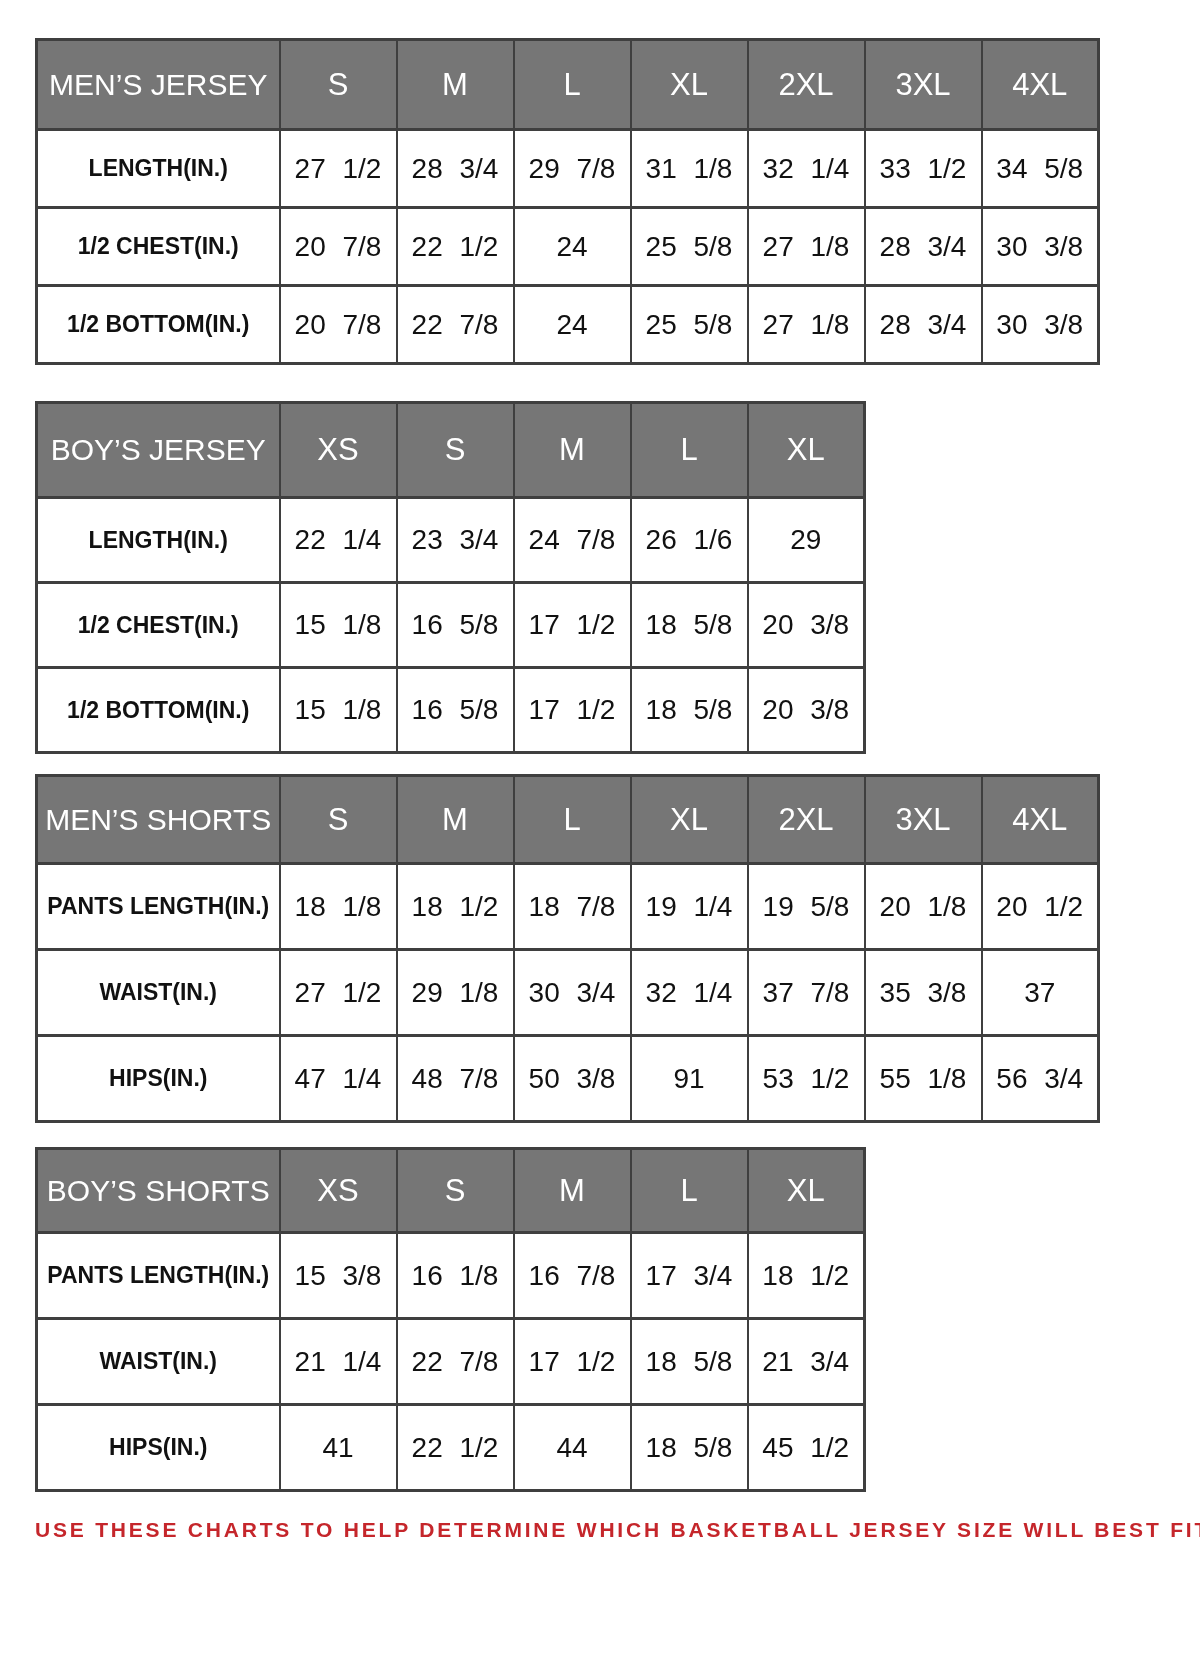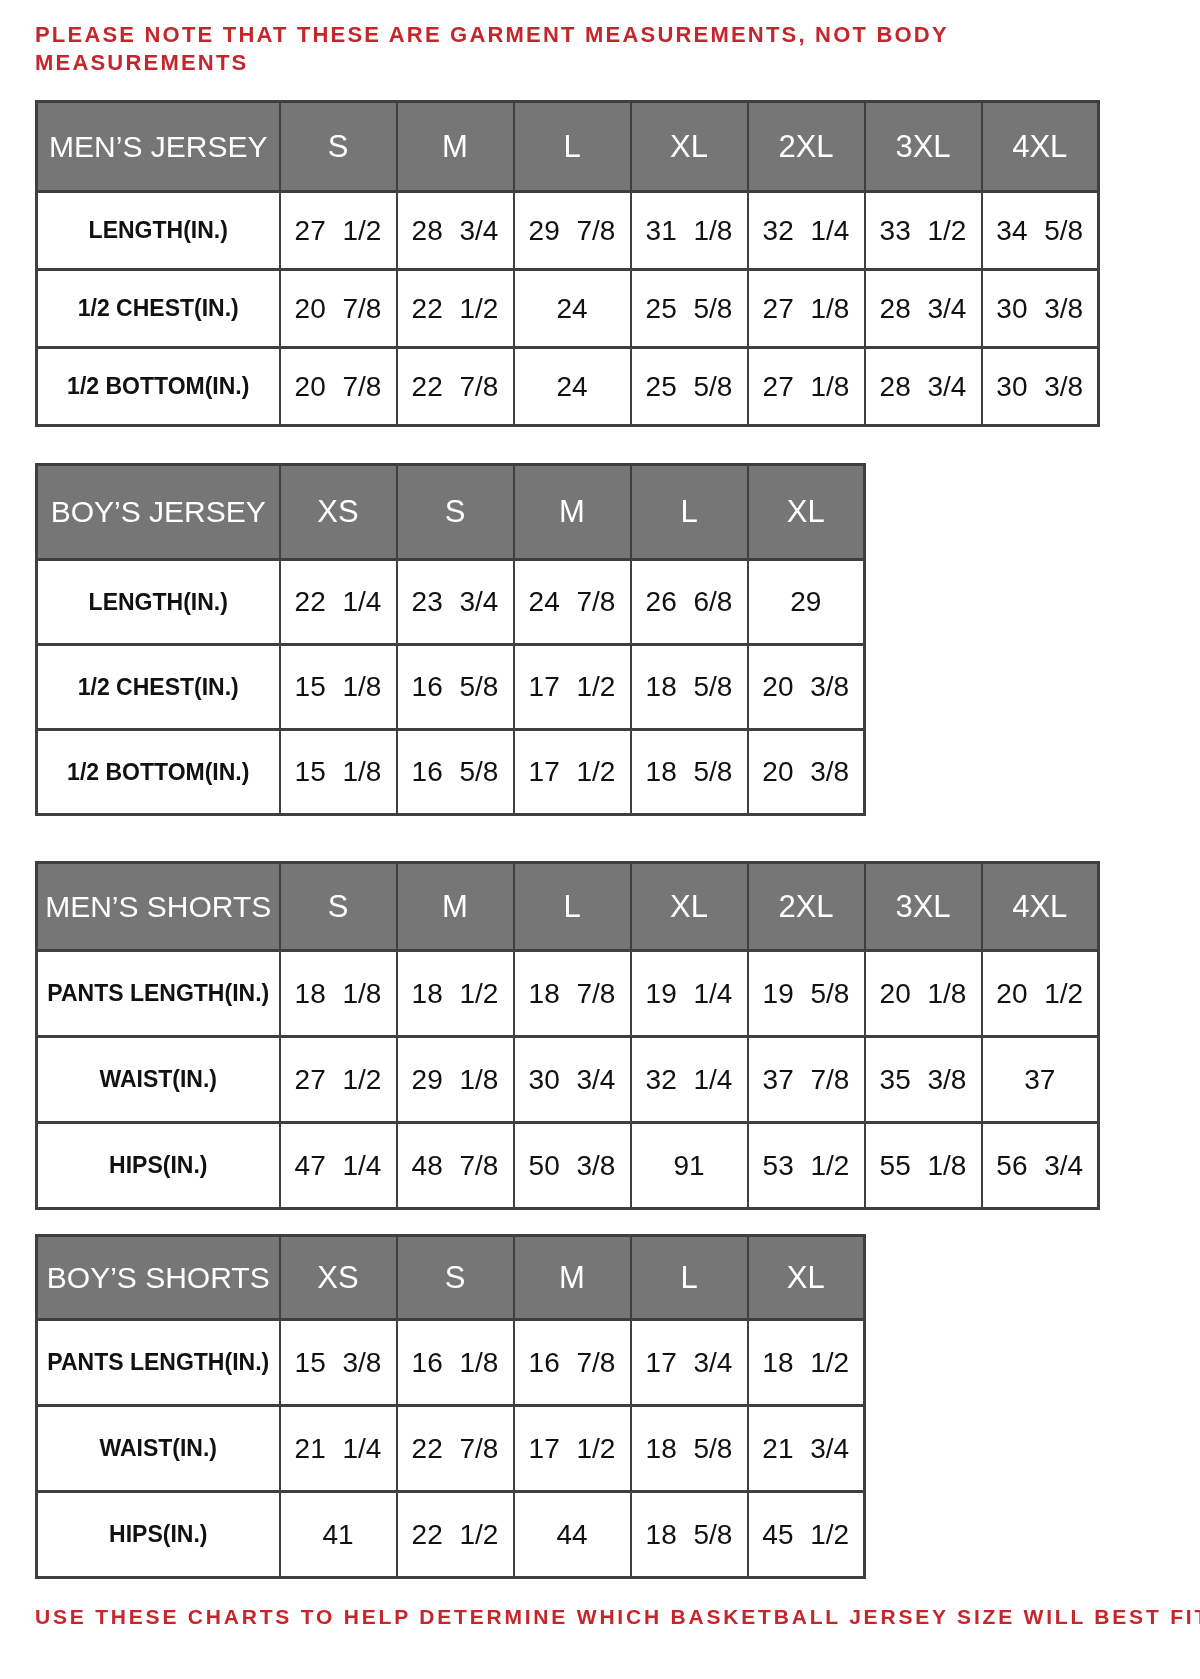--- a/index.html
+++ b/index.html
@@ -75,28 +75,27 @@
   }
   tbody td.val{
     font-size:28px;
     font-weight:normal;
     word-spacing:9px;
   }
   tbody tr{border-top:3px solid var(--border);}
   
   #t0{margin-top:24px;padding-left:19px;} #t0 thead tr{height:90px;} #t0 tbody tr{height:78px;}
   #t1{margin-top:36px;} #t1 thead tr{height:95px;} #t1 tbody tr{height:85px;}
-  #t2{margin-top:45px;} #t2 thead tr{height:88px;} #t2 tbody tr{height:86px;}
+  #t2{margin-top:20px;} #t2 thead tr{height:88px;} #t2 tbody tr{height:86px;}
   #t3{margin-top:24px;} #t3 thead tr{height:84px;} #t3 tbody tr{height:86px;}
 </style>
 </head>
 <body>
 
 <div>
-  <p class="note">PLEASE NOTE THAT THESE ARE GARMENT MEASUREMENTS, NOT BODY MEASUREMENTS</p>
   <div id="tables">
       <table id="t0">
         <colgroup>
           <col class="labelcol">
           <col class="sizecol">
           <col class="sizecol">
           <col class="sizecol">
           <col class="sizecol">
           <col class="sizecol">
           <col class="sizecol">
@@ -165,21 +164,21 @@
             <th class="size">L</th>
             <th class="size">XL</th>
           </tr>
         </thead>
         <tbody>
           <tr>
             <th class="rlabel">LENGTH(IN.)</th>
             <td class="val">22 1/4</td>
             <td class="val">23 3/4</td>
             <td class="val">24 7/8</td>
-            <td class="val">26 6/8</td>
+            <td class="val">26 1/6</td>
             <td class="val">29</td>
           </tr>
           <tr>
             <th class="rlabel">1/2 CHEST(IN.)</th>
             <td class="val">15 1/8</td>
             <td class="val">16 5/8</td>
             <td class="val">17 1/2</td>
             <td class="val">18 5/8</td>
             <td class="val">20 3/8</td>
           </tr>

